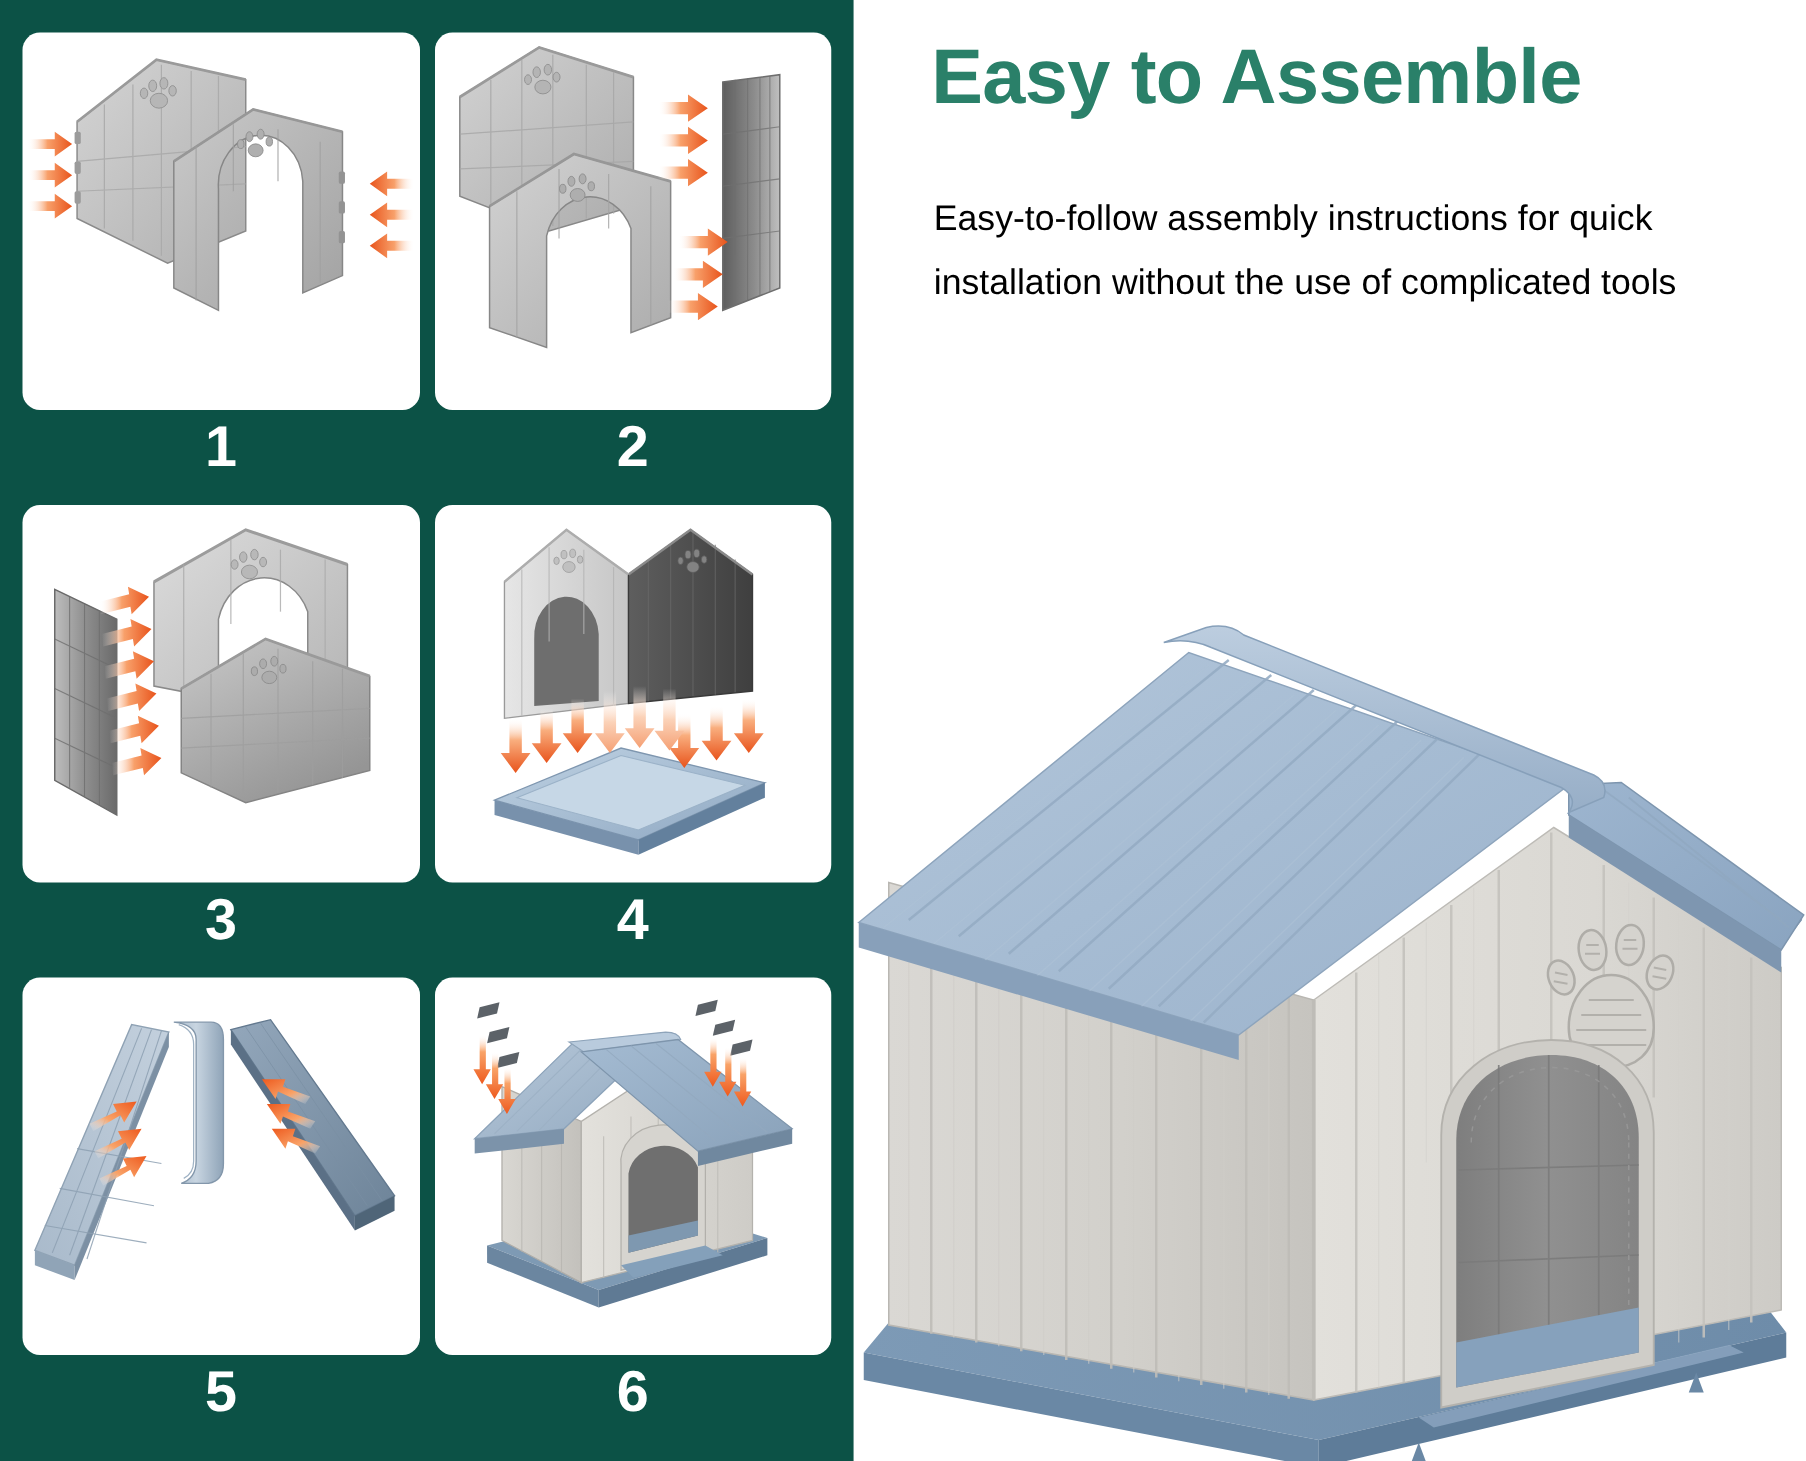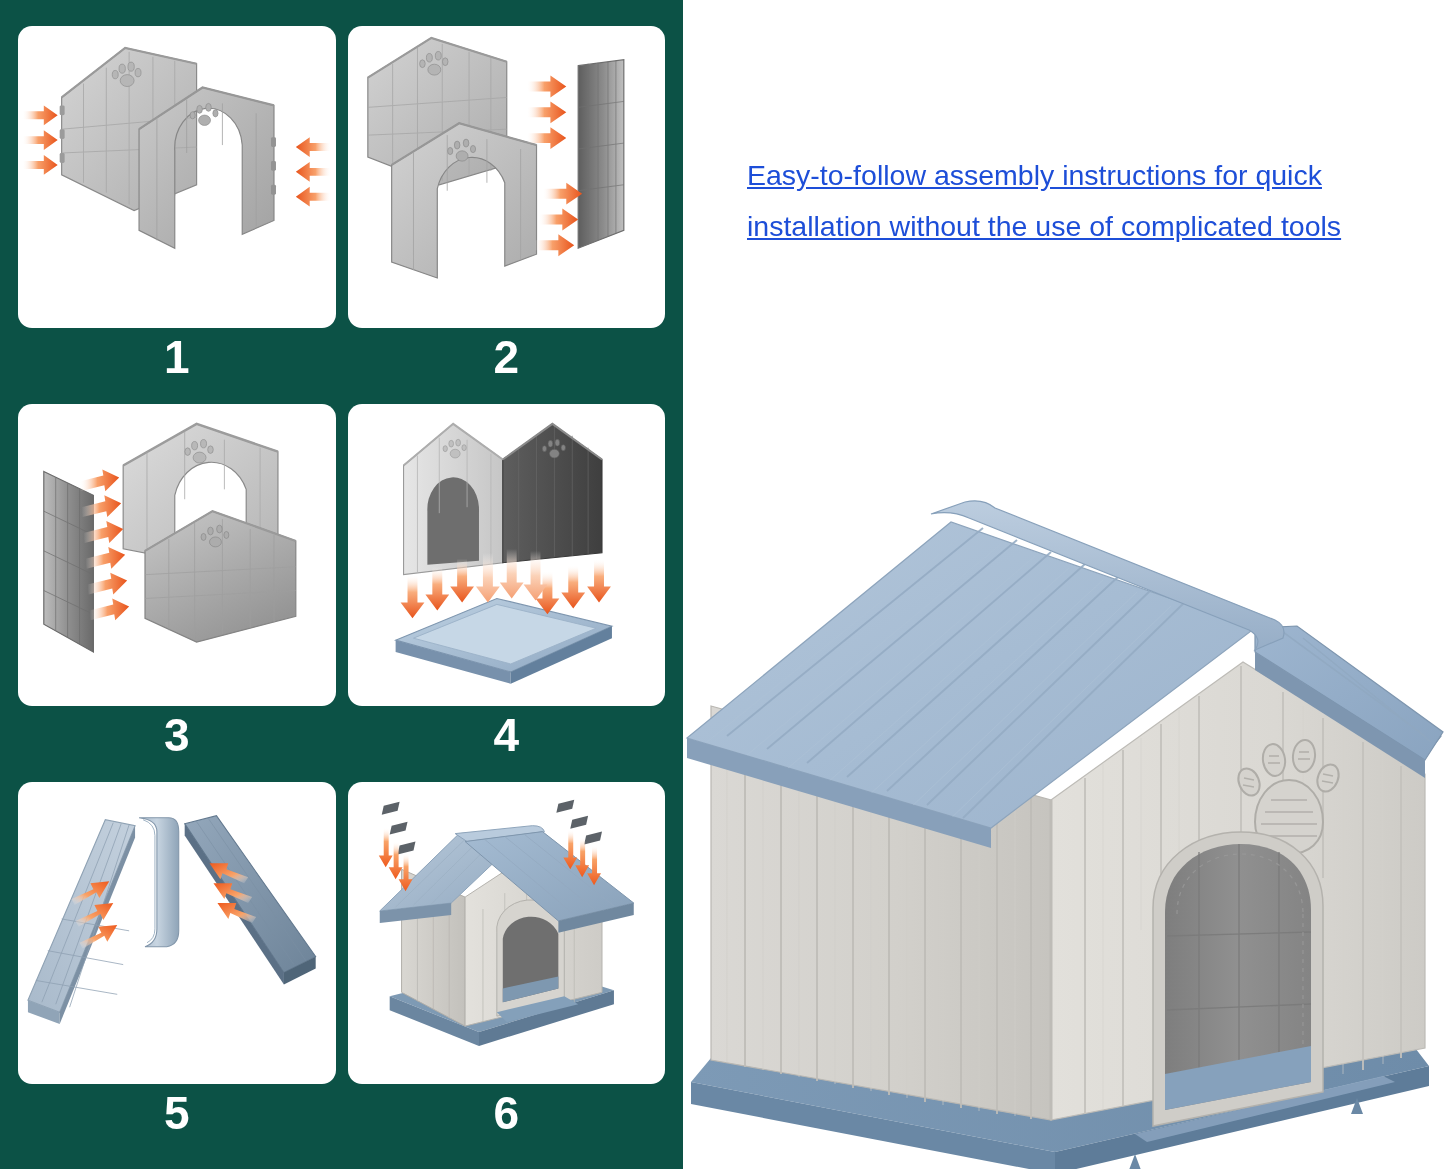--- a/index.html
+++ b/index.html
@@ -83,23 +83,22 @@
     letter-spacing: -0.5px;
     white-space: nowrap;
   }
 
   #subtitle {
     position: absolute;
     left: 64px; top: 150px;
     width: 680px;
     font-size: 28.5px;
     line-height: 51px;
-    color: #1d4ed8;
+    color: #000000;
     font-weight: normal;
-    text-decoration: underline;
   }
 
   #hero {
     position: absolute;
     left: 0px; top: 470px;
     width: 762px; height: 699px;
   }
 
   svg { display: block; }
 </style>
@@ -666,20 +665,21 @@
         </svg>
       </div>
       <div class="step-num">6</div>
     </div>
 
   </div>
 </div>
 
 <div id="right">
 
+  <div id="headline">Easy to Assemble</div>
 
   <div id="subtitle">Easy-to-follow assembly instructions for quick installation without the use of complicated tools</div>
 
   <div id="hero">
     <svg viewBox="0 0 762 699" width="762" height="699">
       <defs>
         <linearGradient id="heroRoofL" x1="0" y1="0" x2="1" y2="1">
           <stop offset="0" stop-color="#B3C6DA"></stop>
           <stop offset="0.5" stop-color="#A6BCD3"></stop>
           <stop offset="1" stop-color="#9CB3CC"></stop>

